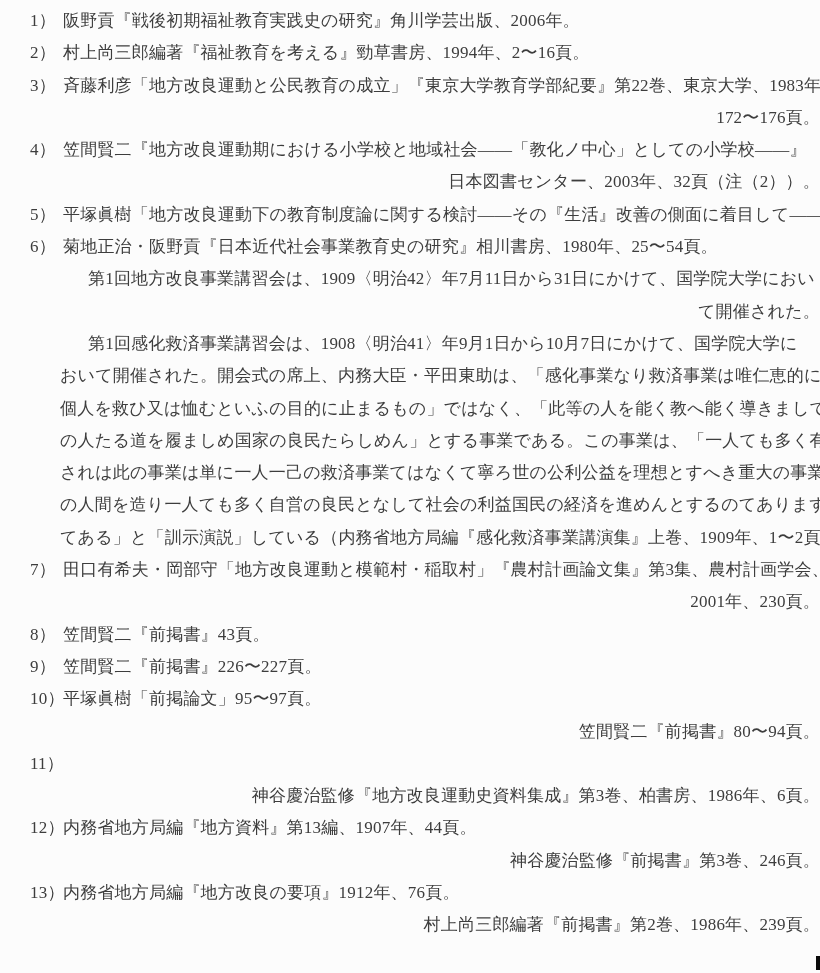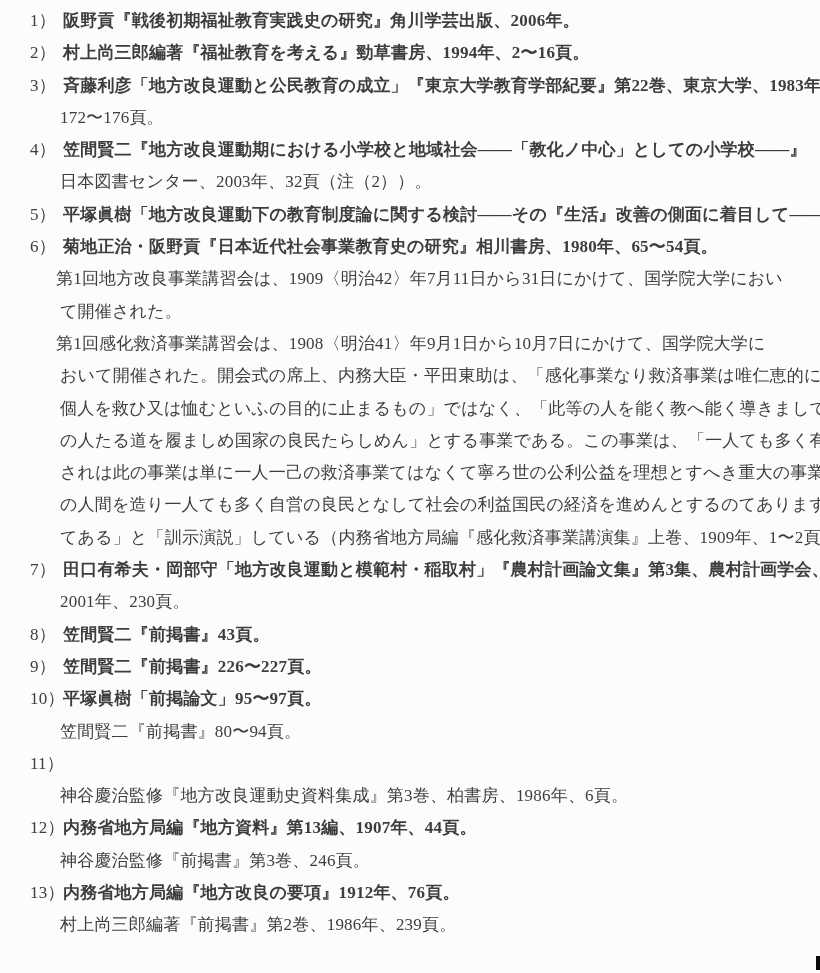--- a/index.html
+++ b/index.html
@@ -23,30 +23,30 @@
   }
   .line {
     position: relative;
     height: 32.3px;
     line-height: 32.3px;
     font-size: 17px;
     white-space: nowrap;
     letter-spacing: 0.2px;
   }
   
-  .line.item .txt { display: inline-block; padding-left: 63px; font-weight: bold; }
+  .line.item .txt { display: inline-block; padding-left: 63px; }
   .line.item .num {
     position: absolute;
     left: 30px;
     top: 0;
   }
   
-  .line.cont { padding-left: 60px; }
+  .line.cont { padding-left: 60px; text-align: right; }
   
-  .line.para { padding-left: 56px; }
+  .line.para { padding-left: 88px; }
 
   .scan-artifact {
     position: absolute;
     right: 0;
     bottom: 3px;
     width: 4px;
     height: 14px;
     background: #0a0a0a;
   }
 </style>
@@ -55,21 +55,21 @@
 
 <div class="page">
   <div class="notes-list">
       <div class="line item"><span class="num">1）</span><span class="txt">阪野貢『戦後初期福祉教育実践史の研究』角川学芸出版、2006年。</span></div>
       <div class="line item"><span class="num">2）</span><span class="txt">村上尚三郎編著『福祉教育を考える』勁草書房、1994年、2〜16頁。</span></div>
       <div class="line item"><span class="num">3）</span><span class="txt">斉藤利彦「地方改良運動と公民教育の成立」『東京大学教育学部紀要』第22巻、東京大学、1983年、</span></div>
       <div class="line cont"><span class="txt">172〜176頁。</span></div>
       <div class="line item"><span class="num">4）</span><span class="txt">笠間賢二『地方改良運動期における小学校と地域社会――「教化ノ中心」としての小学校――』</span></div>
       <div class="line cont"><span class="txt">日本図書センター、2003年、32頁（注（2））。</span></div>
       <div class="line item"><span class="num">5）</span><span class="txt">平塚眞樹「地方改良運動下の教育制度論に関する検討――その『生活』改善の側面に着目して――」</span></div>
-      <div class="line item"><span class="num">6）</span><span class="txt">菊地正治・阪野貢『日本近代社会事業教育史の研究』相川書房、1980年、65〜54頁。</span></div>
+      <div class="line item"><span class="num">6）</span><span class="txt">菊地正治・阪野貢『日本近代社会事業教育史の研究』相川書房、1980年、25〜54頁。</span></div>
       <div class="line para"><span class="txt">第1回地方改良事業講習会は、1909〈明治42〉年7月11日から31日にかけて、国学院大学におい</span></div>
       <div class="line cont"><span class="txt">て開催された。</span></div>
       <div class="line para"><span class="txt">第1回感化救済事業講習会は、1908〈明治41〉年9月1日から10月7日にかけて、国学院大学に</span></div>
       <div class="line cont"><span class="txt">おいて開催された。開会式の席上、内務大臣・平田東助は、「感化事業なり救済事業は唯仁恵的に一</span></div>
       <div class="line cont"><span class="txt">個人を救ひ又は恤むといふの目的に止まるもの」ではなく、「此等の人を能く教へ能く導きまして人</span></div>
       <div class="line cont"><span class="txt">の人たる道を履ましめ国家の良民たらしめん」とする事業である。この事業は、「一人ても多く有用</span></div>
       <div class="line cont"><span class="txt">されは此の事業は単に一人一己の救済事業てはなくて寧ろ世の公利公益を理想とすへき重大の事業</span></div>
       <div class="line cont"><span class="txt">の人間を造り一人ても多く自営の良民となして社会の利益国民の経済を進めんとするのてあります</span></div>
       <div class="line cont"><span class="txt">てある」と「訓示演説」している（内務省地方局編『感化救済事業講演集』上巻、1909年、1〜2頁）。</span></div>
       <div class="line item"><span class="num">7）</span><span class="txt">田口有希夫・岡部守「地方改良運動と模範村・稲取村」『農村計画論文集』第3集、農村計画学会、</span></div>

